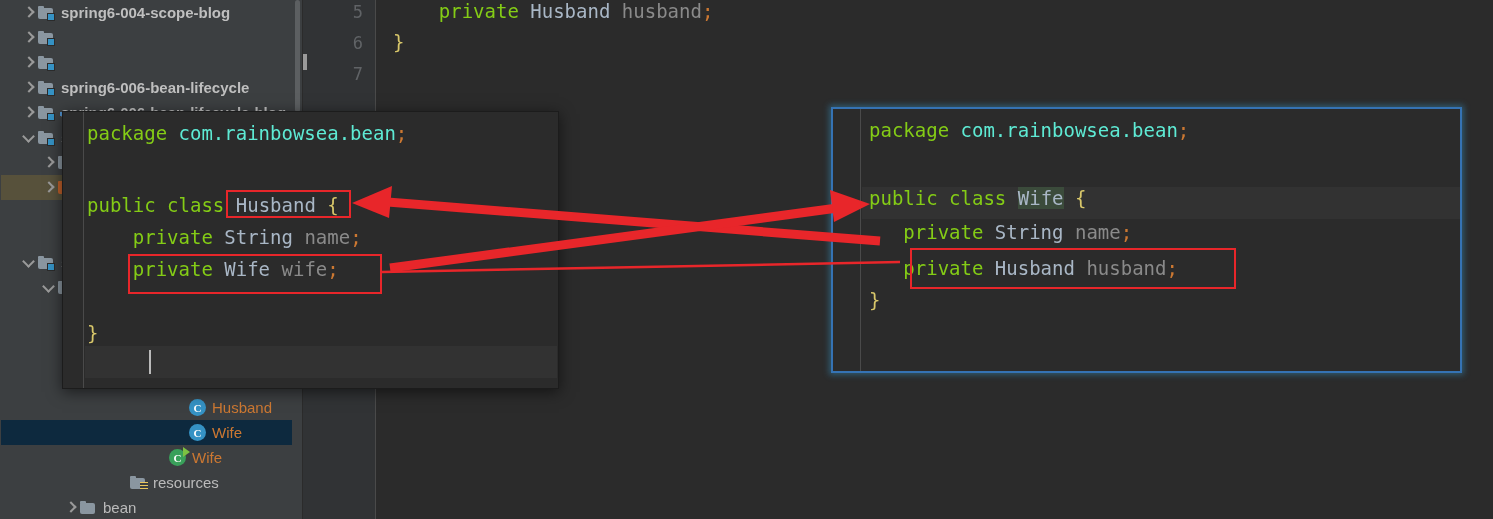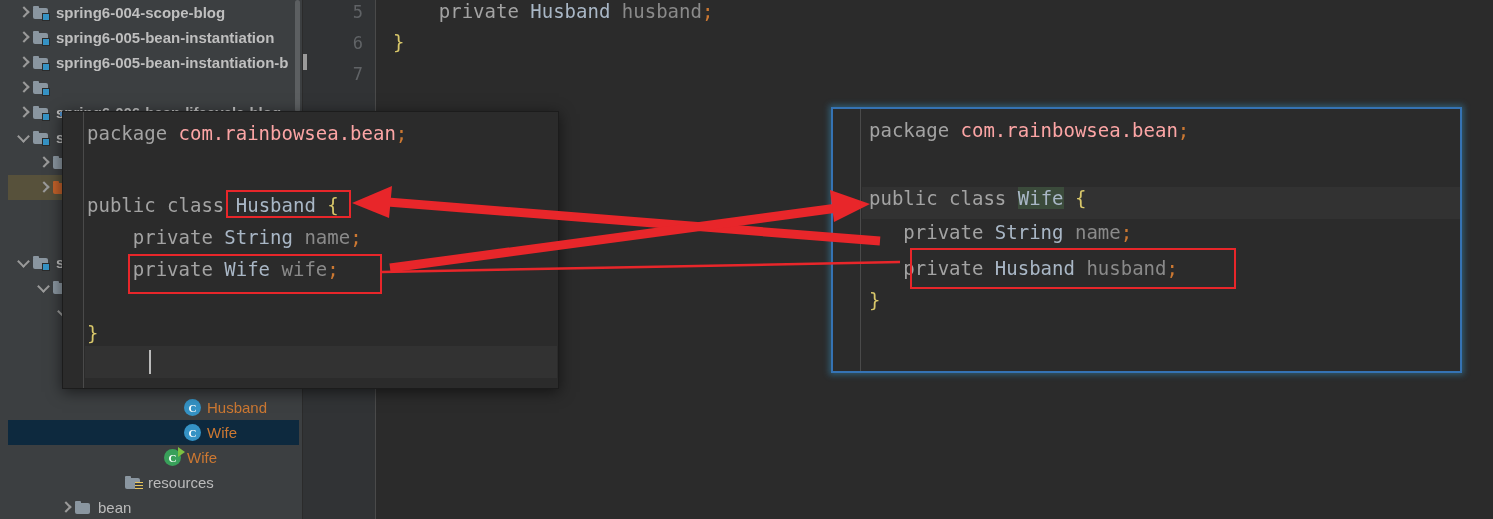--- a/index.html
+++ b/index.html
@@ -18,35 +18,35 @@
     color:#606366; font-family:"DejaVu Sans Mono", monospace; font-size:17px;
   }
   .bg-gutter-edge{ position:absolute; left:72px; top:0; width:1px; height:519px; background:#4a4a4a; }
   .bg-code-line{
     position:absolute; left:90px; white-space:pre;
     font-family:"DejaVu Sans Mono", monospace; font-size:19px; letter-spacing:0px;
   }
   .bg-caret-mark{ position:absolute; left:0; top:54px; width:4px; height:16px; background:#9a9a9a; }
 
   
-  .kw   { color:#a3a3a3; }
+  .kw   { color:#84cc16; }
   .typ  { color:#a9b7c6; }
   .idn  { color:#8a8a8a; }
   .pun  { color:#a9b7c6; }
   .brc  { color:#d8c76a; }
-  .pkg  { color:#fca5a5;margin-top:32px; }
+  .pkg  { color:#5eead4;margin-top:32px; }
   .semi { color:#cc7832; }
   .hl-ident{ background:#3b4b3b; }
 
   
   .sidebar{ position:absolute; left:0; top:0; width:303px; height:519px; background:#3c3f41; overflow:hidden; }
   .tree-row{
-    position:absolute; left:8px; width:291px; height:25px;
+    position:absolute; left:1px; width:291px; height:25px;
     display:flex; align-items:center; white-space:nowrap;
-    font-size:15px; color:#bbbbbb; font-family:"Liberation Sans", sans-serif;
+    font-size:15px; color:#bbbbbb; font-family:"Liberation Sans", sans-serif;padding-left:12px;
   }
   .tree-row.module > .lbl{ font-weight:bold; color:#bfbfbf; }
   .tree-row.selected{ background:#0d293e; }
   .tree-row.hovered{ background:#57513b; }
   .arrow{
     width:16px; height:16px; flex:0 0 16px; position:relative;
   }
   .arrow.right::before{
     content:""; position:absolute; left:4px; top:3px;
     width:6px; height:6px; border-right:2px solid #9a9a9a; border-bottom:2px solid #9a9a9a;
@@ -165,36 +165,35 @@
             <span class="badge"></span>
           </div>
           <span class="lbl">spring6-004-scope-blog</span>
         </div>
         <div class="tree-row module" style="top: 25px;">
           <div style="width: 8px; flex: 0 0 8px;"></div>
           <div class="arrow right"></div>
           <div class="ico folder module">
             <span class="badge"></span>
           </div>
-          <span class="lbl">spring6-005-bean-instantiation</span>
         </div>
         <div class="tree-row module" style="top: 50px;">
           <div style="width: 8px; flex: 0 0 8px;"></div>
           <div class="arrow right"></div>
           <div class="ico folder module">
             <span class="badge"></span>
           </div>
-          <span class="lbl">spring6-005-bean-instantiation-b</span>
         </div>
         <div class="tree-row module" style="top: 75px;">
           <div style="width: 8px; flex: 0 0 8px;"></div>
           <div class="arrow right"></div>
           <div class="ico folder module">
             <span class="badge"></span>
           </div>
+          <span class="lbl">spring6-006-bean-lifecycle</span>
         </div>
         <div class="tree-row module" style="top: 100px;">
           <div style="width: 8px; flex: 0 0 8px;"></div>
           <div class="arrow right"></div>
           <div class="ico folder module">
             <span class="badge"></span>
           </div>
           <span class="lbl">spring6-006-bean-lifecycle-blog</span>
         </div>
         <div class="tree-row module" style="top: 125px;">

